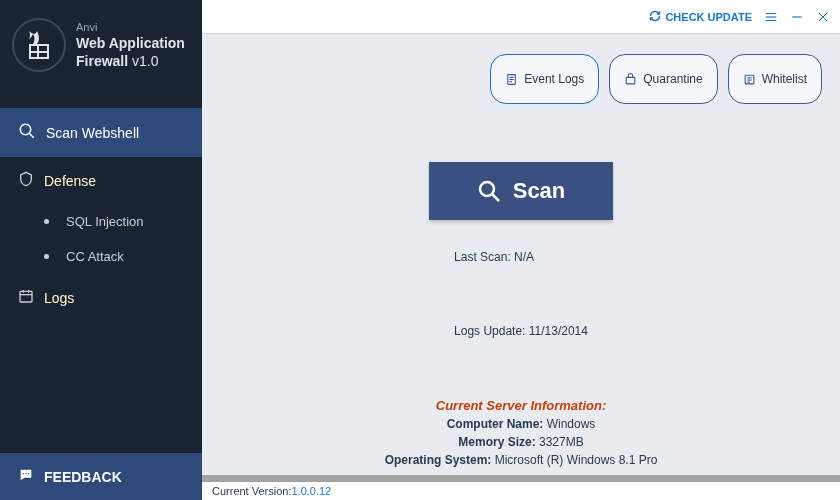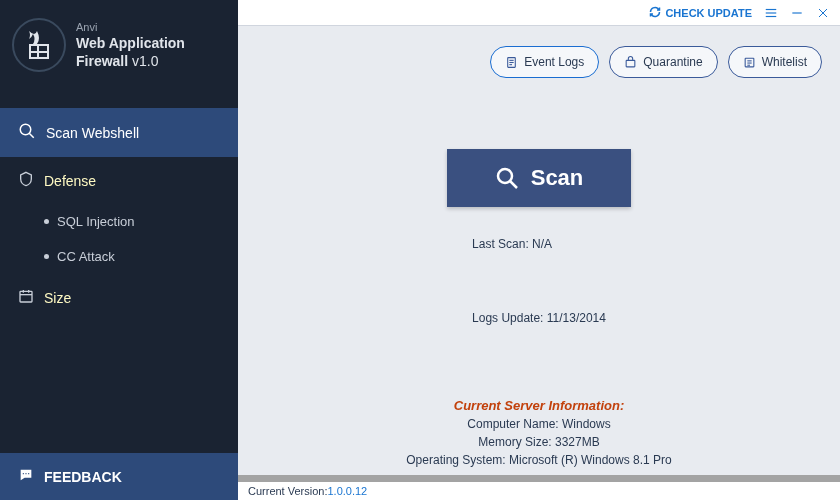--- a/index.html
+++ b/index.html
@@ -1,53 +1,53 @@
 <!DOCTYPE html>
 <html><head>
 <meta charset="utf-8">
 <style>
 * { margin: 0; padding: 0; box-sizing: border-box; font-family: Arial, sans-serif; }
 body { width: 840px; height: 500px; background: #e8ebf0; overflow: hidden; display: flex; }
 
-.sidebar { width: 238px; background: #1a2332; display: flex; flex-direction: column; }
+.sidebar { width: 202px; background: #1a2332; display: flex; flex-direction: column; }
 .logo-area { display: flex; align-items: center; padding: 18px 12px; gap: 10px; }
 .logo-circle { width: 54px; height: 54px; border: 2px solid #3a4a5e; border-radius: 50%; display: flex; align-items: center; justify-content: center; }
 .logo-circle svg { width: 32px; height: 32px; }
 .logo-text { color: #c8ced8; font-size: 12px; line-height: 1.3; }
 .logo-text .brand { font-size: 11px; color: #9aa3b0; }
 .logo-text .name { font-size: 14px; font-weight: bold; color: #e0e4ea; }
 .logo-text .ver { font-weight: normal; }
 
 .nav { margin-top: 18px; }
 .nav-item { display: flex; align-items: center; padding: 14px 18px; color: #fef9c3; font-size: 14px; gap: 10px; cursor: pointer; }
 .nav-item.active { background: #2d4a7a; color: #fff; font-weight: normal; }
-.nav-sub { padding: 10px 18px 10px 44px; color: #c8ced8; font-size: 13px; display: flex; align-items: center; gap: 8px; cursor: pointer; }
+.nav-sub { padding: 10px 18px 10px 44px; color: #c8ced8; font-size: 13px; display: flex; align-items: center; gap: 17px; cursor: pointer; }
 .bullet { width: 5px; height: 5px; background: #c8ced8; border-radius: 50%; }
 
 .feedback { margin-top: auto; background: #2d4a7a; color: #fff; padding: 14px 18px; display: flex; align-items: center; gap: 10px; font-size: 14px; font-weight: bold; cursor: pointer; }
 
 .main { flex: 1; display: flex; flex-direction: column; background: #e8ebf0; }
-.topbar { height: 26px; display: flex; justify-content: flex-end; align-items: center; padding: 4px 10px; gap: 12px; background: #fff; border-bottom: 1px solid #d0d5de; }
+.topbar { height: 34px; display: flex; justify-content: flex-end; align-items: center; padding: 4px 10px; gap: 12px; background: #fff; border-bottom: 1px solid #d0d5de; }
 .check-update { color: #1a75d1; font-size: 11px; font-weight: bold; display: flex; align-items: center; gap: 4px; cursor: pointer; }
 .win-btn { width: 14px; height: 14px; display: flex; align-items: center; justify-content: center; cursor: pointer; color: #1a75d1; }
 
 .pill-row { display: flex; justify-content: flex-end; gap: 10px; padding: 20px 18px 10px; }
-.pill { border: 1.5px solid #3a5a9a; border-radius: 16px; padding: 8px 14px; font-size: 12px; color: #2a3a52; display: flex; align-items: center; gap: 6px; cursor: pointer; background: #f5f7fa; }
+.pill { border: 1.5px solid #3a5a9a; border-radius: 16px; padding: 17px 14px; font-size: 12px; color: #2a3a52; display: flex; align-items: center; gap: 6px; cursor: pointer; background: #f5f7fa; }
 .pill.active { border-color: #1a6dd1; }
 .pill-icon { width: 13px; height: 13px; }
 
 .center { flex: 1; display: flex; flex-direction: column; align-items: center; justify-content: center; }
 .scan-btn { background: #3a5080; color: #fff; border: none; border-radius: 0; padding: 16px 48px; font-size: 22px; font-weight: bold; display: flex; align-items: center; gap: 12px; cursor: pointer; box-shadow: 0 2px 4px rgba(0,0,0,0.2); }
 .scan-btn svg { width: 24px; height: 24px; }
 
 .meta-row { display: flex; gap: 60px; margin-top: 30px; font-size: 12px; color: #2a3a52; flex-direction: column; }
 
 .server-info { text-align: center; padding: 10px 0 6px; font-size: 12px; color: #2a3a52; line-height: 1.5; }
 .server-info .title { color: #c2410c; font-weight: bold; font-style: italic; font-size: 13px; }
-.server-info b { font-weight: normal; }
+.server-info b { font-weight: bold; }
 
 .footer { background: #fff; border-top: 7px solid #a3a3a3; padding: 3px 10px; text-align: left; font-size: 11px; color: #2a3a52; }
 .footer .ver { color: #1a75d1; }
 
 .icon { display: inline-block; }
 </style>
 </head>
 <body>
 
 <div class="sidebar">
@@ -92,21 +92,21 @@
     </div>
     <div class="nav-item">
       <span class="icon">
         <svg width="16" height="16" viewBox="0 0 24 24" fill="none" stroke="#c8ced8" stroke-width="2">
             <rect x="3" y="5" width="18" height="16" rx="1"></rect>
             <line x1="3" y1="10" x2="21" y2="10"></line>
             <line x1="8" y1="3" x2="8" y2="7"></line>
             <line x1="16" y1="3" x2="16" y2="7"></line>
           </svg>
       </span>
-      <span>Size</span>
+      <span>Logs</span>
     </div>
   </div>
 
   <div class="feedback">
     <span class="icon">
       <svg width="16" height="16" viewBox="0 0 24 24" fill="#fff">
           <path d="M4 4h16v12H10l-6 4V4z"></path>
           <circle cx="8" cy="10" r="1" fill="#2d4a7a"></circle>
           <circle cx="12" cy="10" r="1" fill="#2d4a7a"></circle>
           <circle cx="16" cy="10" r="1" fill="#2d4a7a"></circle>

